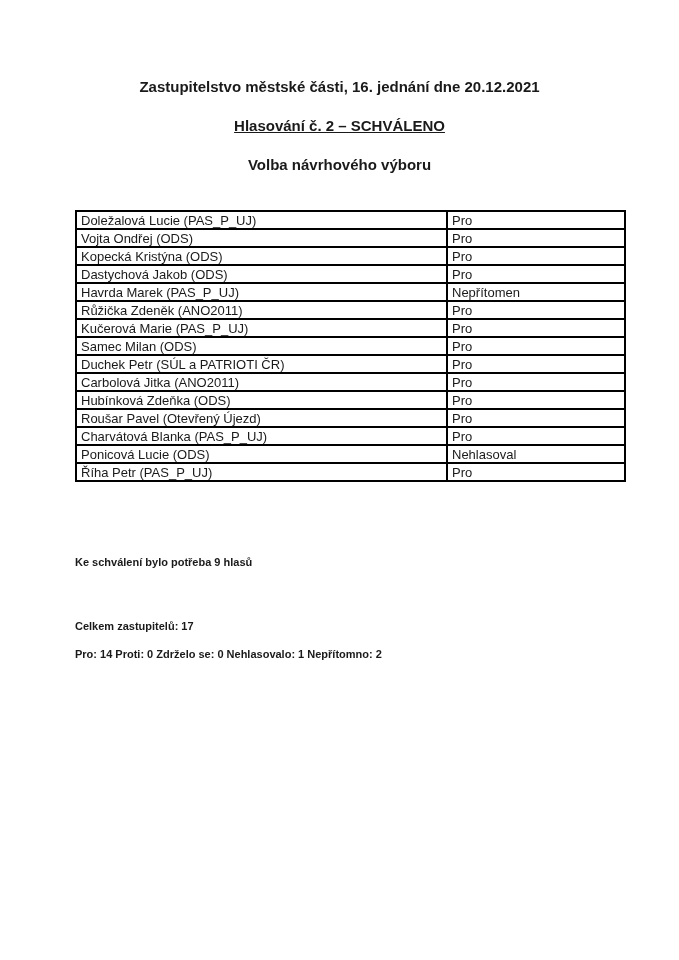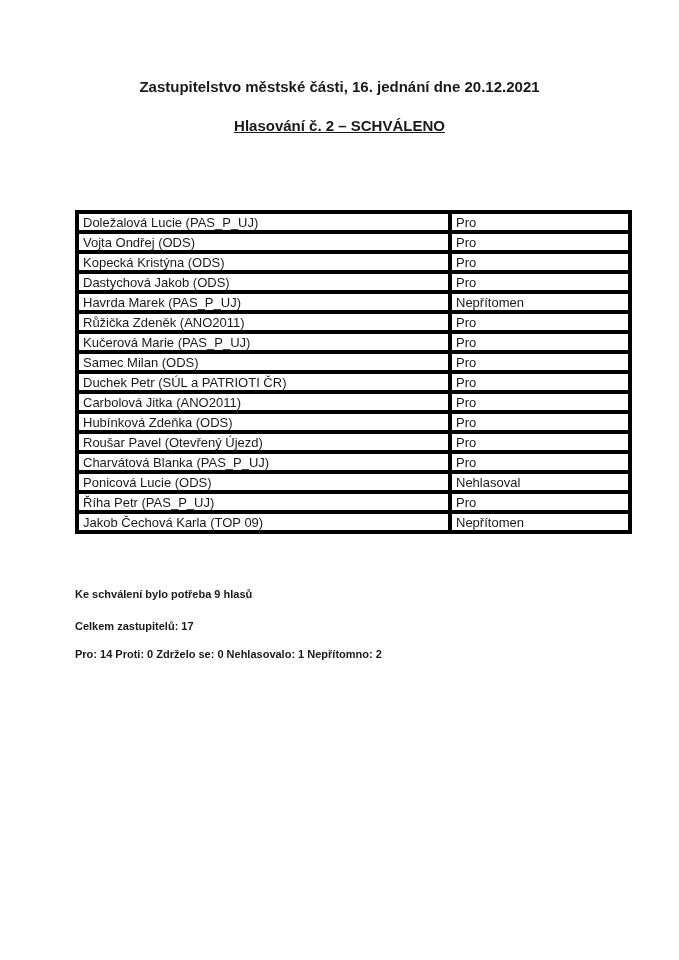--- a/index.html
+++ b/index.html
@@ -33,53 +33,54 @@
 
   table.vote-table {
     position: absolute;
     left: 75px;
     top: 210px;
     width: 533px;
     border-collapse: collapse;
     table-layout: fixed;
   }
   table.vote-table td {
-    border: 4px solid #000000;
+    border: 2px solid #000000;
     font-size: 13px;
     line-height: 15px;
     height: 16px;
     padding: 0 2px 0 4px;
     vertical-align: middle;
     white-space: nowrap;
     overflow: hidden;
   }
   td.name-cell { width: 363px; }
   td.vote-cell { width: 170px; margin-left: 44px; }
 
   .summary-line {
     position: absolute;
     left: 75px;
     font-weight: bold;
     font-size: 11px;
     line-height: 13px;
     white-space: nowrap;
   }
-  .summary-line.s1 { top: 588px; }
+  .summary-line.s1 { top: 556px; }
   .summary-line.s2 { top: 620px; }
   .summary-line.s3 { top: 648px; }
 </style>
 </head>
 <body>
 
 <div class="page">
 
   <div class="doc-title t1">Zastupitelstvo městské části, 16. jednání dne 20.12.2021</div>
 
   <div class="doc-title t2">Hlasování č. 2 – SCHVÁLENO</div>
 
+  <div class="doc-title t3">Volba návrhového výboru</div>
 
   <table class="vote-table">
     <tbody>
     <tr>
       <td class="name-cell">Doležalová Lucie (PAS_P_UJ)</td>
       <td class="vote-cell">Pro</td>
     </tr>
 
     <tr>
       <td class="name-cell">Vojta Ondřej (ODS)</td>
@@ -145,24 +146,20 @@
     <tr>
       <td class="name-cell">Ponicová Lucie (ODS)</td>
       <td class="vote-cell">Nehlasoval</td>
     </tr>
 
     <tr>
       <td class="name-cell">Říha Petr (PAS_P_UJ)</td>
       <td class="vote-cell">Pro</td>
     </tr>
 
-    <tr>
-      <td class="name-cell">Jakob Čechová Karla (TOP 09)</td>
-      <td class="vote-cell">Nepřítomen</td>
-    </tr>
   </tbody>
   </table>
 
   <div class="summary-line s1">Ke schválení bylo potřeba 9 hlasů</div>
 
   <div class="summary-line s2">Celkem zastupitelů: 17</div>
 
   <div class="summary-line s3">Pro: 14 Proti: 0 Zdrželo se: 0 Nehlasovalo: 1 Nepřítomno: 2</div>
 
 </div>

